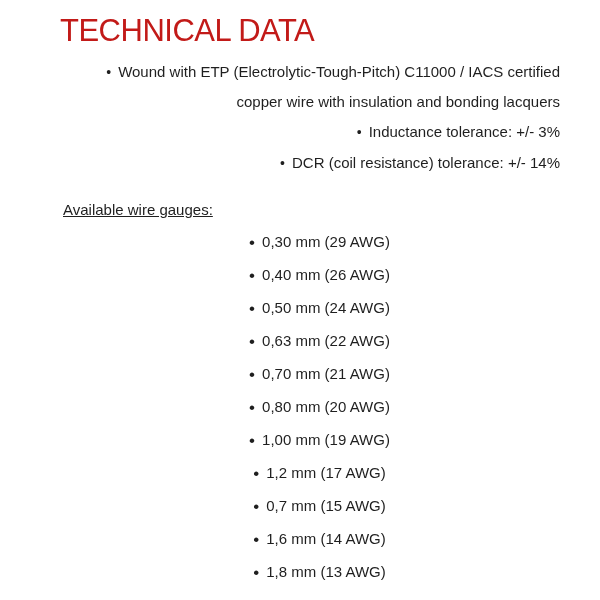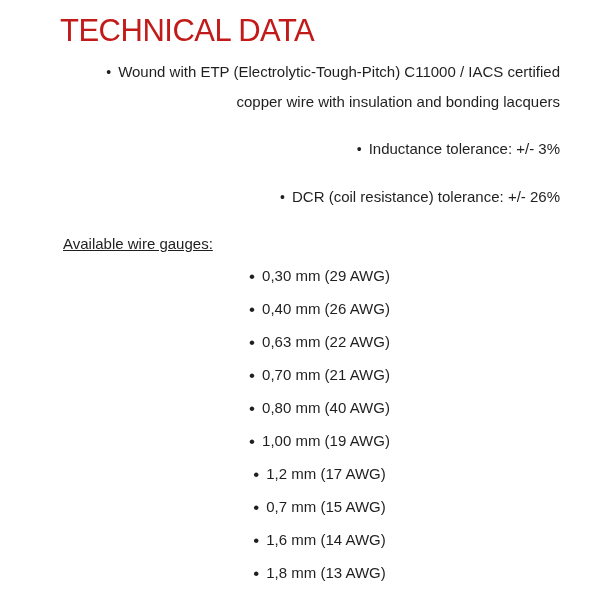--- a/index.html
+++ b/index.html
@@ -28,21 +28,21 @@
   }
   .specs {
     margin: 9px 0 0 10px;
   }
   p.spec {
     margin: 0;
     font-size: 15px;
     line-height: 29px;
     text-align: right;
   }
-  p.spec + p.spec { margin-top: 18px; }
+  p.spec + p.spec { margin-top: 1px; }
   .b {
     display: inline-block;
     margin-right: 7px;
     font-size: 14px;
   }
   h2.gauges-heading {
     margin: 22px 0 0 3px;
     font-size: 15px;
     line-height: 20px;
     font-weight: normal;
@@ -70,31 +70,32 @@
 </head>
 <body>
 
 <div class="page">
 
   <h1 class="title">TECHNICAL DATA</h1>
 
   <div class="specs">
     <p class="spec"><span class="b">•</span><span>Wound with ETP (Electrolytic-Tough-Pitch) C11000 / IACS certified</span><br><span>copper wire with insulation and bonding lacquers</span></p>
     <p class="spec"><span class="b">•</span><span>Inductance tolerance: +/- 3%</span></p>
-    <p class="spec"><span class="b">•</span><span>DCR (coil resistance) tolerance: +/- 26%</span></p>
+    <p class="spec"><span class="b">•</span><span>DCR (coil resistance) tolerance: +/- 14%</span></p>
   </div>
 
   <h2 class="gauges-heading">Available wire gauges:</h2>
 
   <ul class="gauge-list">
     <li><span class="li-bullet">•</span><span>0,30 mm (29 AWG)</span></li>
     <li><span class="li-bullet">•</span><span>0,40 mm (26 AWG)</span></li>
+    <li><span class="li-bullet">•</span><span>0,50 mm (24 AWG)</span></li>
     <li><span class="li-bullet">•</span><span>0,63 mm (22 AWG)</span></li>
     <li><span class="li-bullet">•</span><span>0,70 mm (21 AWG)</span></li>
-    <li><span class="li-bullet">•</span><span>0,80 mm (40 AWG)</span></li>
+    <li><span class="li-bullet">•</span><span>0,80 mm (20 AWG)</span></li>
     <li><span class="li-bullet">•</span><span>1,00 mm (19 AWG)</span></li>
     <li><span class="li-bullet">•</span><span>1,2 mm (17 AWG)</span></li>
     <li><span class="li-bullet">•</span><span>0,7 mm (15 AWG)</span></li>
     <li><span class="li-bullet">•</span><span>1,6 mm (14 AWG)</span></li>
     <li><span class="li-bullet">•</span><span>1,8 mm (13 AWG)</span></li>
   </ul>
 
 </div>
 
 </body></html>

